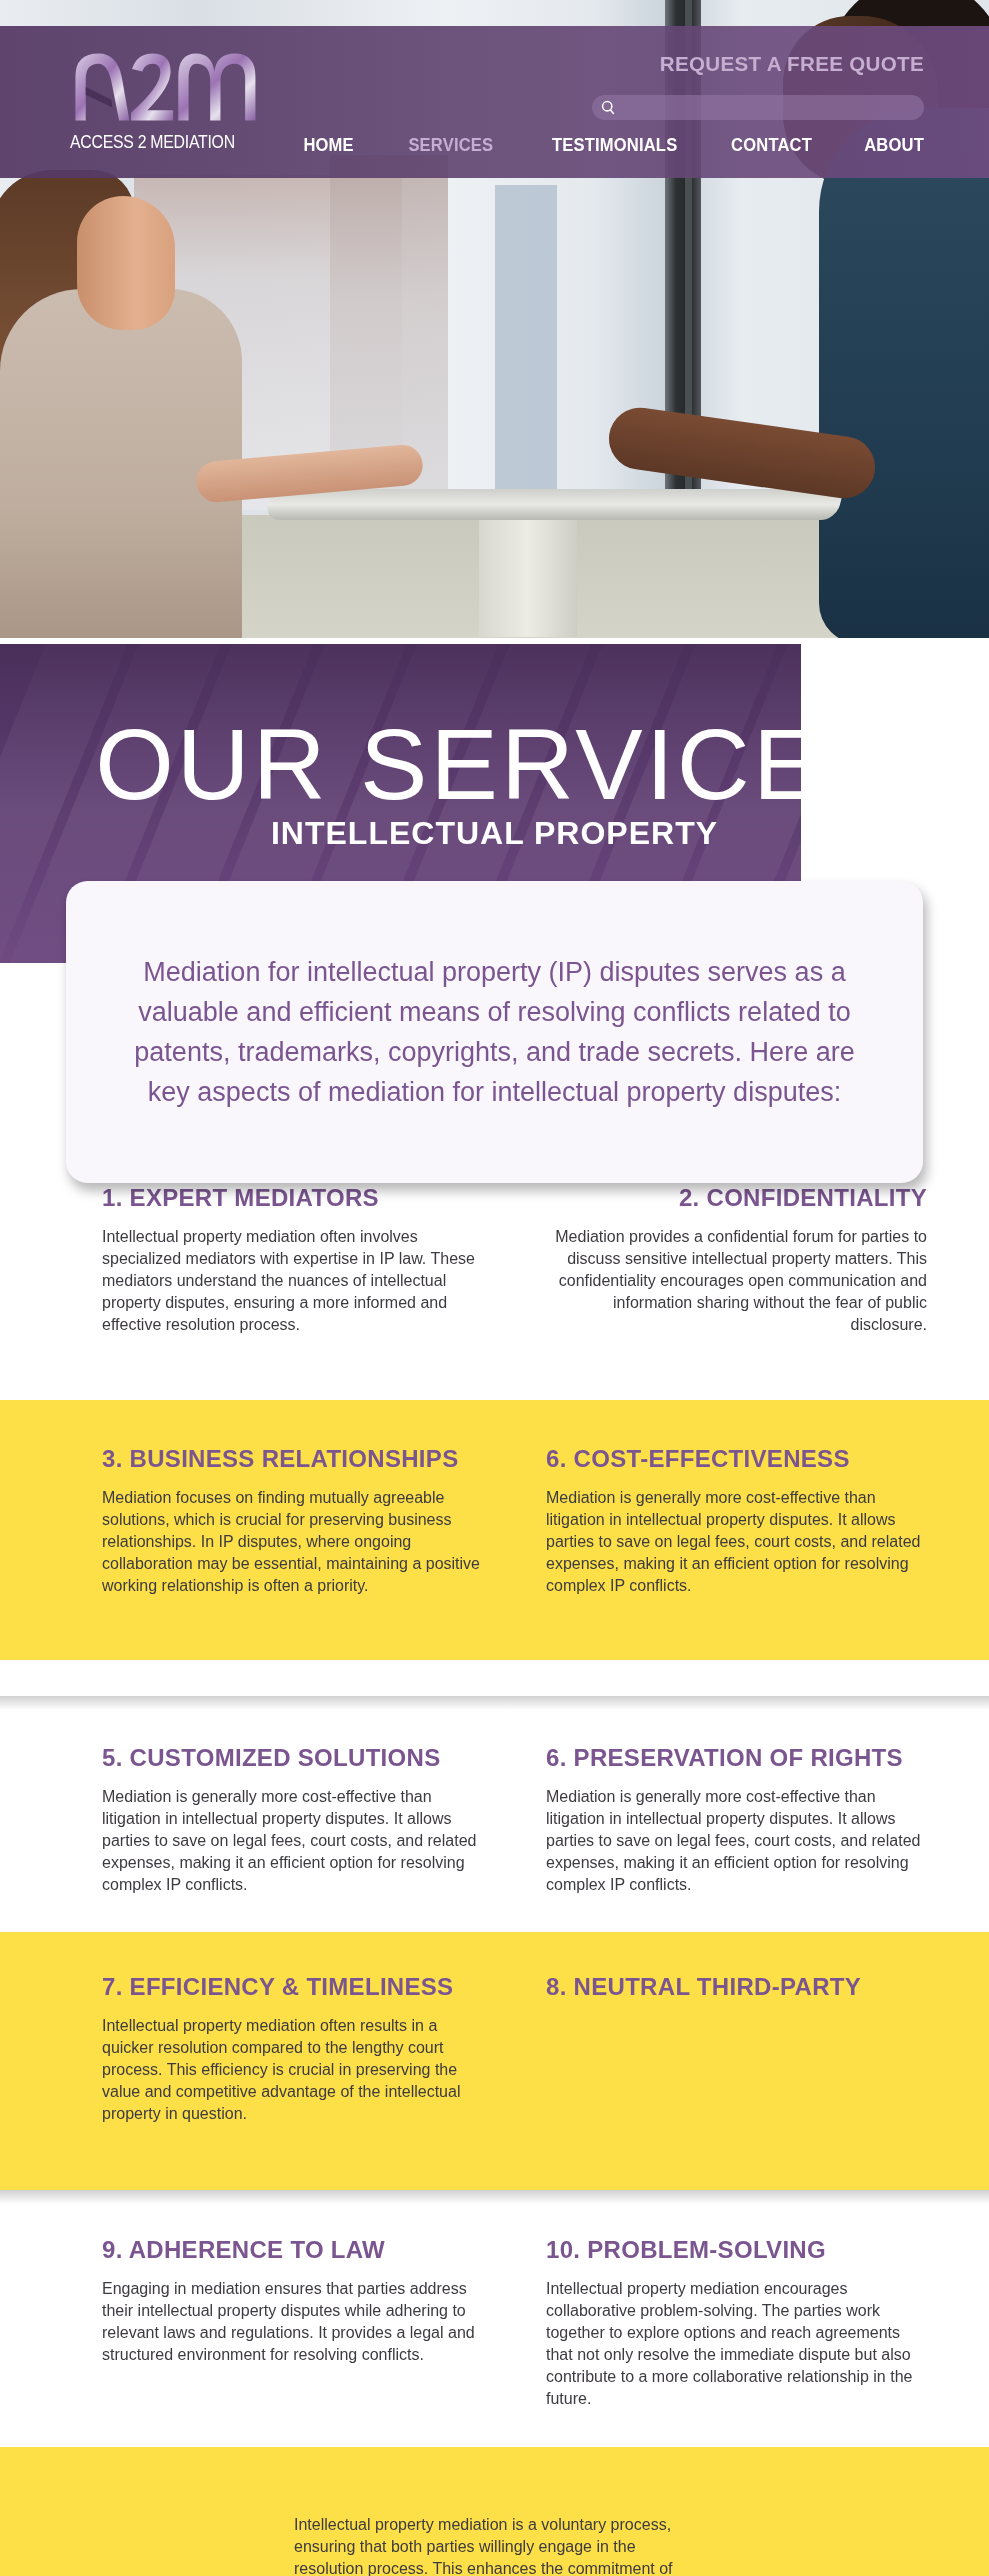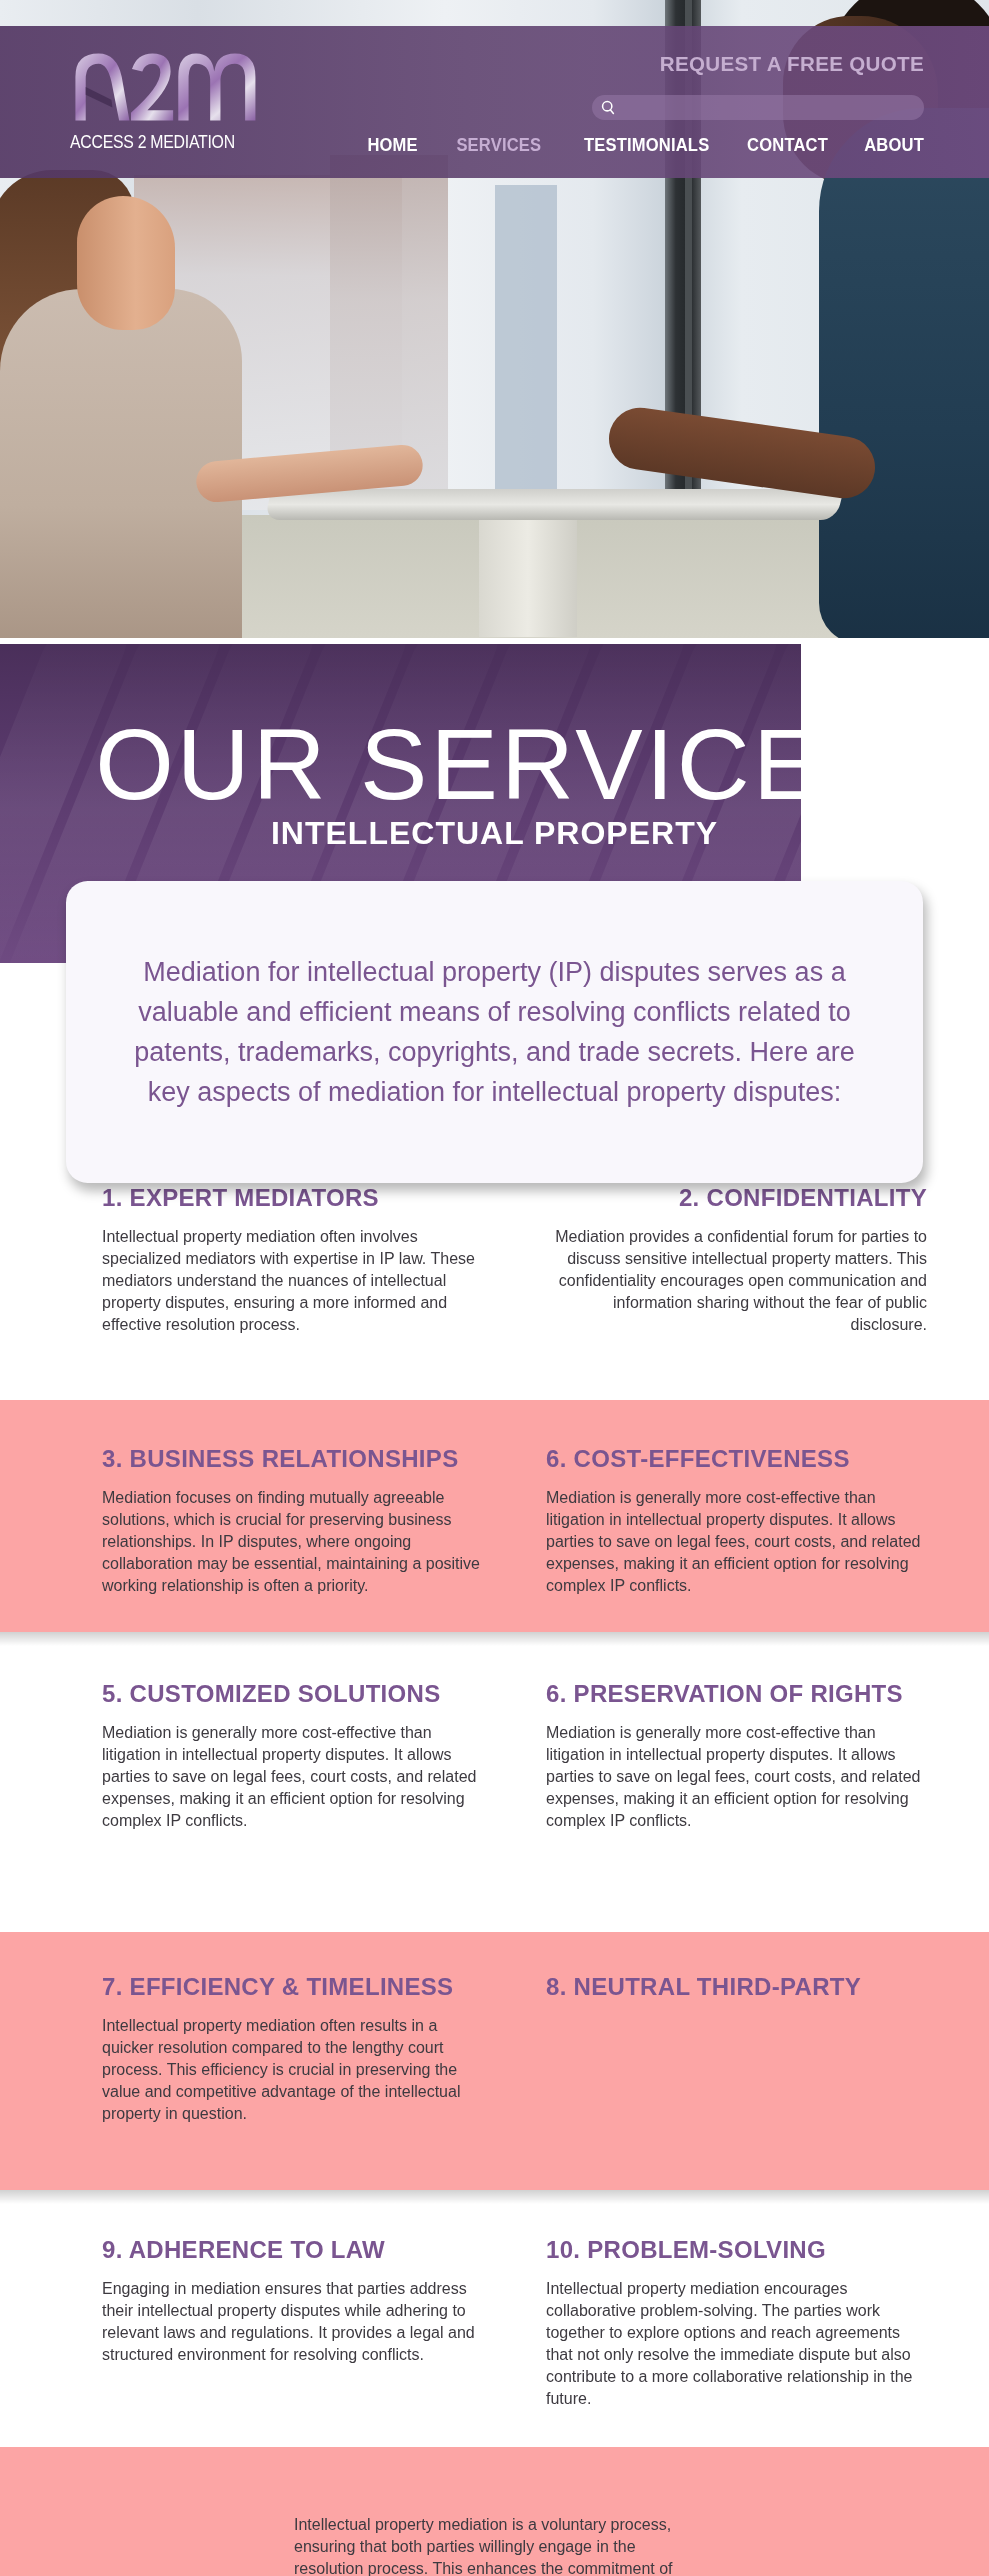--- a/index.html
+++ b/index.html
@@ -40,21 +40,21 @@
   }
   .logo { position: absolute; left: 70px; top: 25px; width: 196px; height: 103px; }
   .logo-mark { position:absolute; left:0; top:0; width:196px; height:72px; }
   .logo-text { position:absolute; left:0; top:81px; width:196px; font-size:18px; color:#ffffff; letter-spacing:-0.3px; font-weight: 300; white-space:nowrap; transform: scaleX(0.88); transform-origin: left; }
 
   .quote-link { position:absolute; right:65px; top:26px; font-size:20.6px; font-weight:700; color:#c5aed0; letter-spacing:0.3px; text-decoration:none; }
   .search-bar { position:absolute; left:592px; top:69px; width:332px; height:25px; border-radius:12.4px; background: rgba(150,120,165,0.55); }
   .search-icon { position:absolute; left:8.2px; top:4.1px; width:16.5px; height:16.5px; }
   .search-input { position:absolute; left:31px; top:0; width:294px; height:25px; background:transparent; border:none; outline:none; font-size:11.3px; color:#fff; font-family:"Liberation Sans", sans-serif; }
 
-  .nav { position:absolute; right:65px; top:109px; display:flex; gap:0; }
+  .nav { position:absolute; right:65px; top:109px; display:flex; gap:16px; }
   .nav a { display:block; font-size:18px; font-weight:700; color:#ffffff; text-decoration:none; letter-spacing:0.2px; margin-left:31px; transform: scaleX(0.92); transform-origin:right; }
   .nav a.active { color:#c6aed3; }
 
   
   .band {
     position:absolute; left:0; top:644px; width:801px; height:326px; overflow:hidden;
     background: linear-gradient(180deg, #4a2f5a 0%, #5a3a6d 40%, #6f4b82 100%);
   }
   .band .wave { position:absolute; top:-31px; width:82px; height:392px; border-radius: 41px;
     background: linear-gradient(180deg, rgba(255,255,255,0.0) 0%, rgba(255,255,255,0.08) 50%, rgba(255,255,255,0.0) 100%);
@@ -66,21 +66,21 @@
     position:absolute; left:66px; top:881px; width:857px; height:302px;
     background:#f9f7fc; border-radius:21.6px;
     box-shadow: 3.1px 7.2px 11.3px rgba(0,0,0,0.28);
     display:flex; align-items:center; justify-content:center; padding: 0 57px;
   }
   .intro-text { font-size:27px; line-height:40px; color:#7a5590; text-align:center; }
 
   
   .sect { position:absolute; left:0; width:989px; }
   .sect.white { background:#ffffff; }
-  .sect.gray { background:#fca5a5; }
+  .sect.gray { background:#fde047; }
   .sect.shadow-top::before { content:""; position:absolute; left:0; top:0; width:100%; height:14.4px;
     background: linear-gradient(180deg, rgba(0,0,0,0.18) 0%, rgba(0,0,0,0) 100%); }
 
   .item { position:absolute; width:381px; }
   .item h3 { font-size:24px; font-weight:700; color:#7a5590; letter-spacing:0.3px; line-height:1.1; white-space:nowrap; }
   .item p { margin-top:14.4px; font-size:16px; line-height:22px; color:#3d3a40; }
 </style>
 </head>
 <body>
 
@@ -181,21 +181,21 @@
   <div class="item" style="left:102px;top:46px;">
     <h3>3. BUSINESS RELATIONSHIPS</h3>
     <p>Mediation focuses on finding mutually agreeable solutions, which is crucial for preserving business relationships. In IP disputes, where ongoing collaboration may be essential, maintaining a positive working relationship is often a priority.</p>
   </div>
   <div class="item" style="left:546px;top:46px;">
     <h3>6. COST-EFFECTIVENESS</h3>
     <p>Mediation is generally more cost-effective than litigation in intellectual property disputes. It allows parties to save on legal fees, court costs, and related expenses, making it an efficient option for resolving complex IP conflicts.</p>
   </div>
 </section>
 
-<section class="sect white shadow-top" style="top:1632px;height:200px;">
+<section class="sect white shadow-top" style="top:1696px;height:200px;">
   <div class="item" style="left:102px;top:49px;">
     <h3>5. CUSTOMIZED SOLUTIONS</h3>
     <p>Mediation is generally more cost-effective than litigation in intellectual property disputes. It allows parties to save on legal fees, court costs, and related expenses, making it an efficient option for resolving complex IP conflicts.</p>
   </div>
   <div class="item" style="left:546px;top:49px;">
     <h3>6. PRESERVATION OF RIGHTS</h3>
     <p>Mediation is generally more cost-effective than litigation in intellectual property disputes. It allows parties to save on legal fees, court costs, and related expenses, making it an efficient option for resolving complex IP conflicts.</p>
   </div>
 </section>
 

